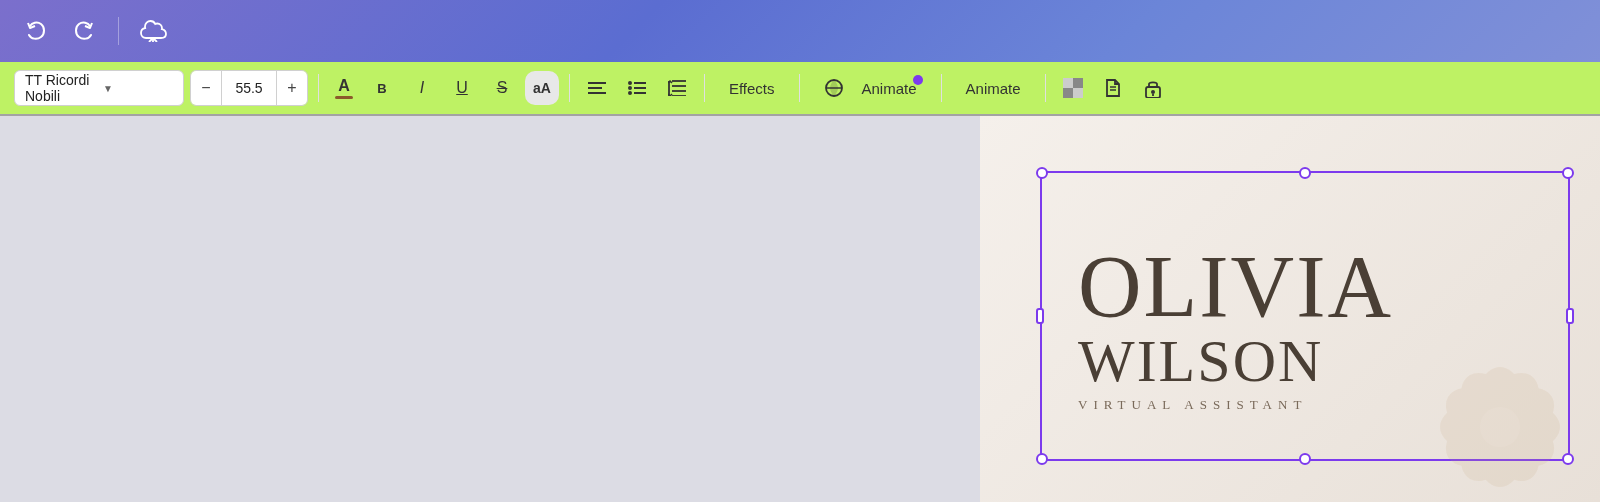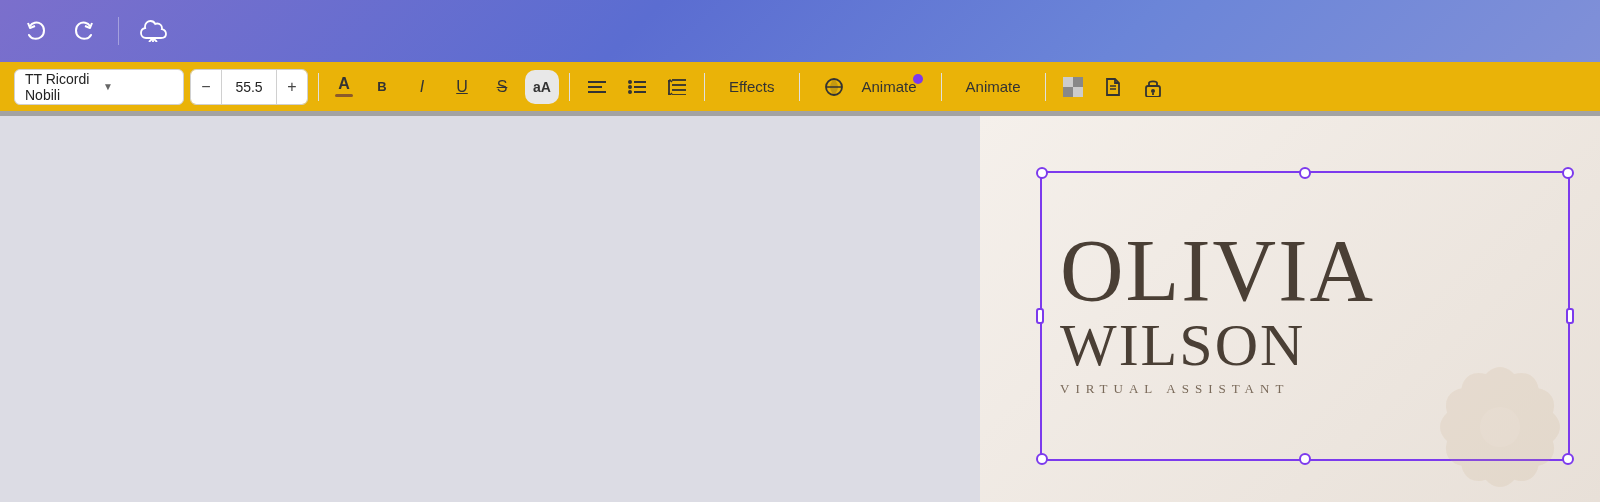--- a/index.html
+++ b/index.html
@@ -41,22 +41,22 @@
       width: 1px;
       height: 28px;
       background: rgba(255,255,255,0.35);
       margin: 0 4px;
     }
 
     
     #toolbar {
       width: 1600px;
       height: 54px;
-      background: #eab308;
-      border-bottom: 5px solid #a3a3a3;
+      background: #bef264;
+      border-bottom: 2px solid #a3a3a3;
       display: flex;
       align-items: center;
       padding: 4px 14px;
       gap: 6px;
     }
 
     .font-selector {
       display: flex;
       align-items: center;
       border: 1px solid #d0d0d0;
@@ -284,28 +284,28 @@
     .handle.tr { top: -6px; right: -6px; }
     .handle.bl { bottom: -6px; left: -6px; }
     .handle.br { bottom: -6px; right: -6px; }
     .handle.ml { top: 50%; left: -6px; transform: translateY(-50%); border-radius: 3px; width: 8px; height: 16px; }
     .handle.mr { top: 50%; right: -6px; transform: translateY(-50%); border-radius: 3px; width: 8px; height: 16px; }
     .handle.tm { top: -6px; left: 50%; transform: translateX(-50%); }
     .handle.bm { bottom: -6px; left: 50%; transform: translateX(-50%); }
 
     #text-content {
       position: absolute;
-      top: 55px;
+      top: 71px;
       left: 60px;
       width: 530px;
       height: 282px;
       display: flex;
       flex-direction: column;
       justify-content: center;
-      padding: 20px 20px;
+      padding: 20px 38px;
     }
 
     .name-main {
       font-family: 'Georgia', 'Times New Roman', serif;
       font-size: 88px;
       font-weight: 300;
       color: #4a3f35;
       line-height: 1;
       letter-spacing: 2px;
     }

